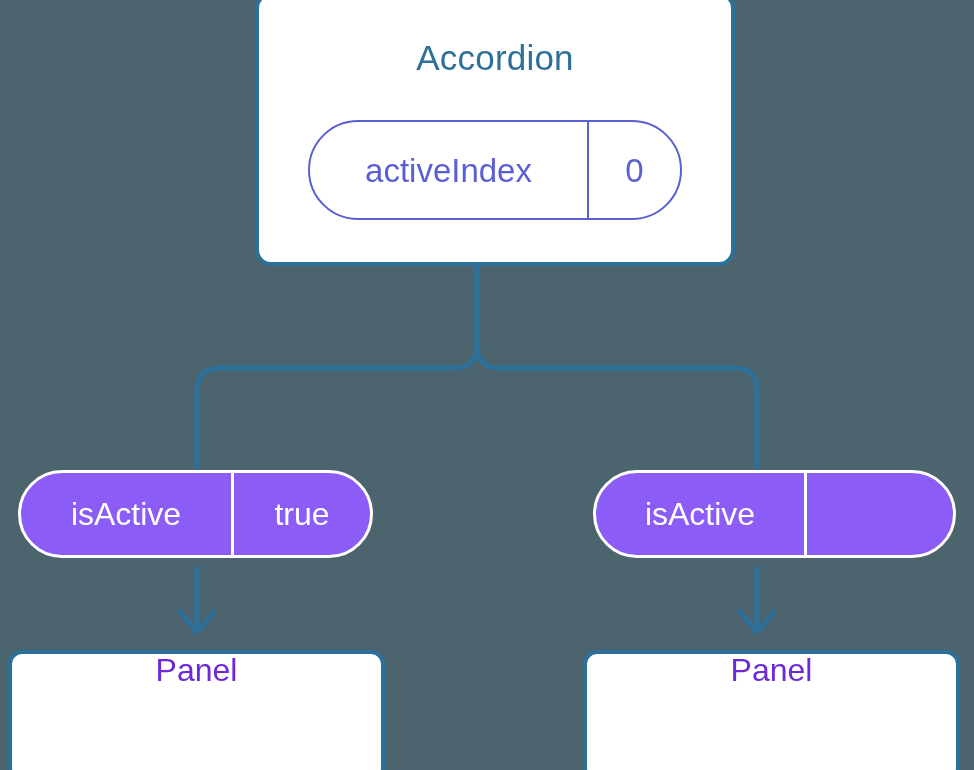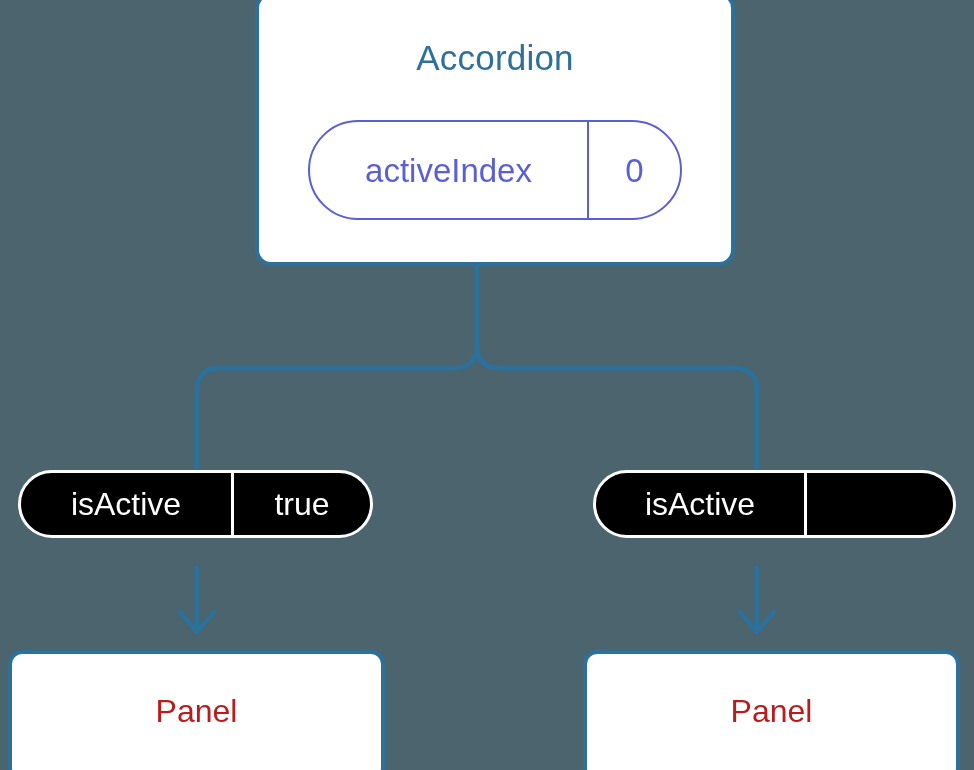--- a/index.html
+++ b/index.html
@@ -86,26 +86,26 @@
   }
   #accordion-state .pill-val {
     flex: 1;
   }
 
   
   .pill-filled {
     position: absolute;
     display: flex;
     align-items: stretch;
-    background: #000000;
+    background: #8b5cf6;
     border: 3px solid #ffffff;
     border-radius: 999px;
     box-sizing: border-box;
     overflow: hidden;
-    height: 68px;
+    height: 88px;
   }
   .pill-filled .pill-key,
   .pill-filled .pill-val {
     display: flex;
     align-items: center;
     justify-content: center;
     color: #ffffff;
     font-size: 32px;
     line-height: 1;
     white-space: nowrap;
@@ -137,24 +137,23 @@
     background: #ffffff;
     border: 4px solid #2d7099;
     border-radius: 14px;
     box-sizing: border-box;
     height: 132px;
     display: flex;
     align-items: flex-start;
     justify-content: center;
   }
   .panel-card .panel-label {
-    color: #b91c1c;
+    color: #6d28d9;
     font-size: 32px;
     line-height: 1;
-    margin-top: 41px;
     white-space: nowrap;
   }
   #panel-left {
     left: 8px;
     top: 650px;
     width: 377px;
   }
   #panel-right {
     left: 583px;
     top: 650px;

